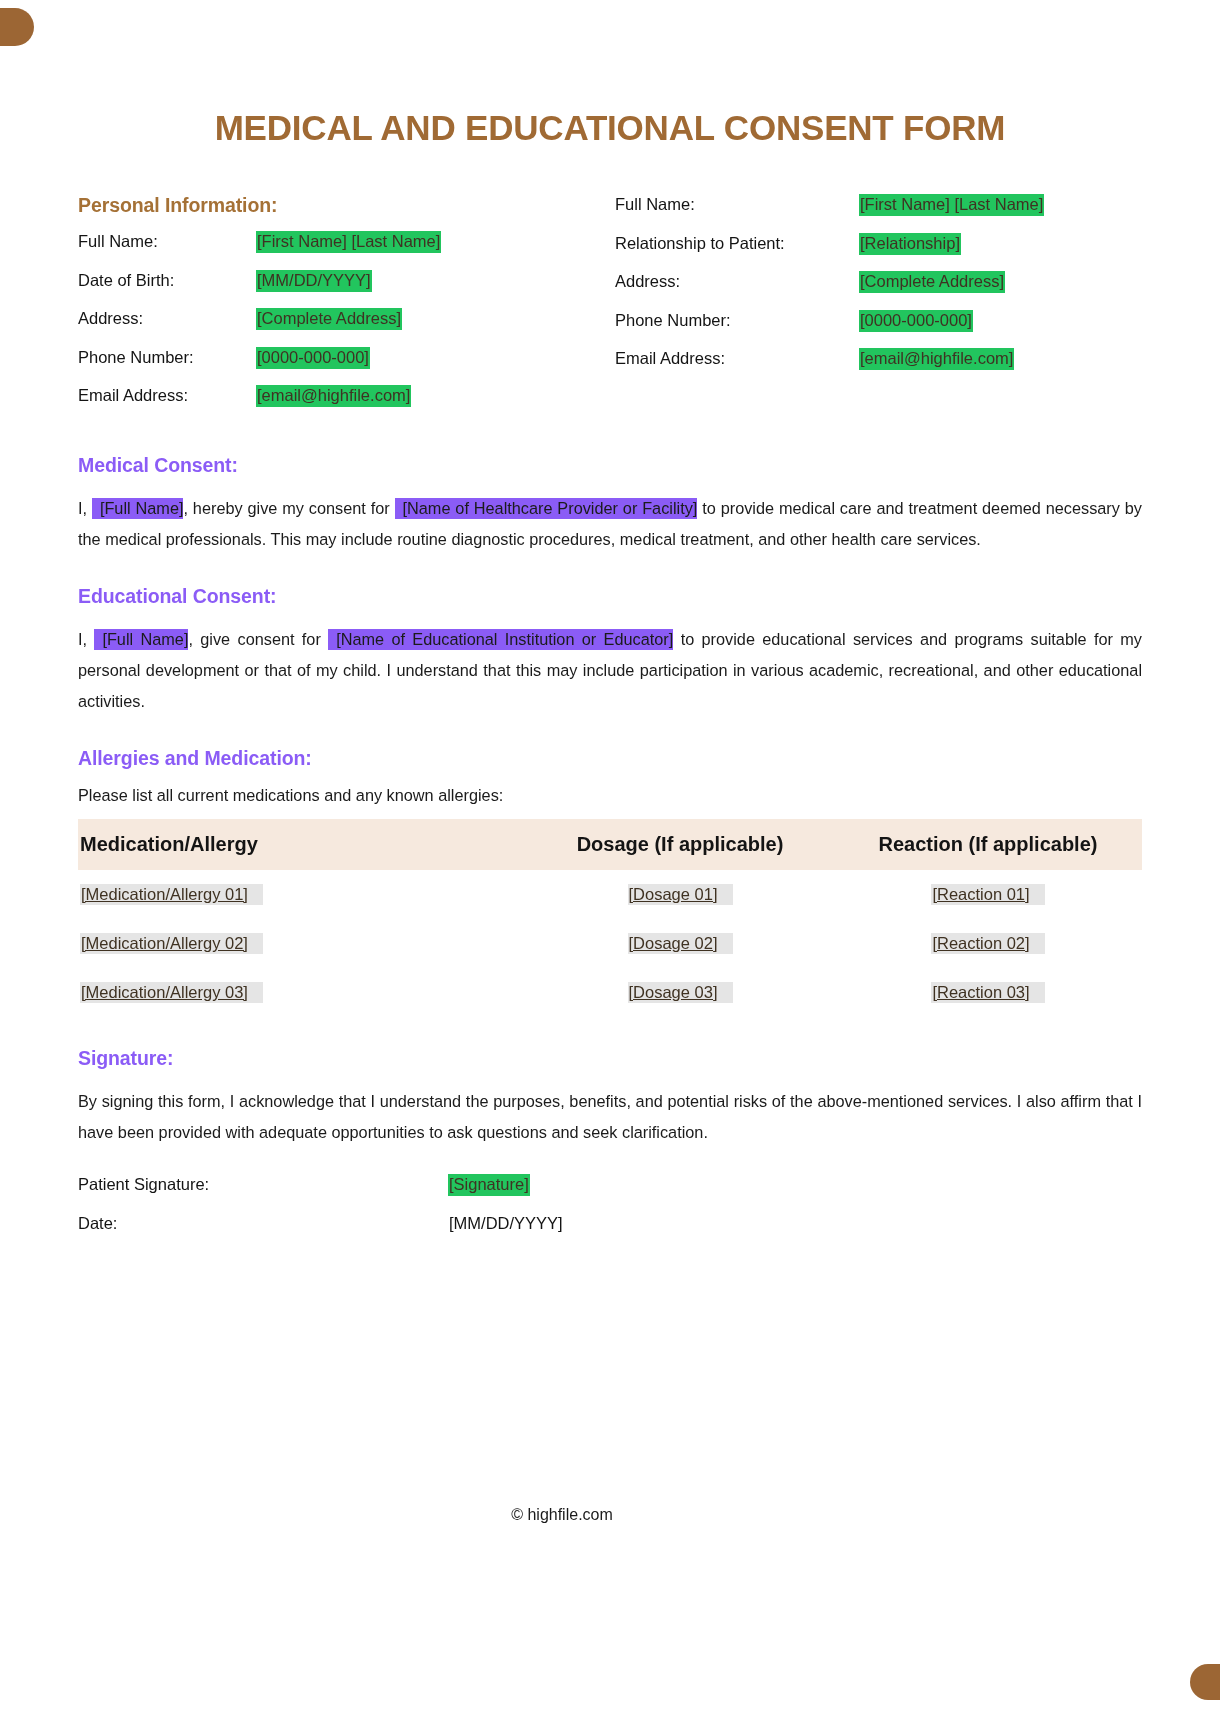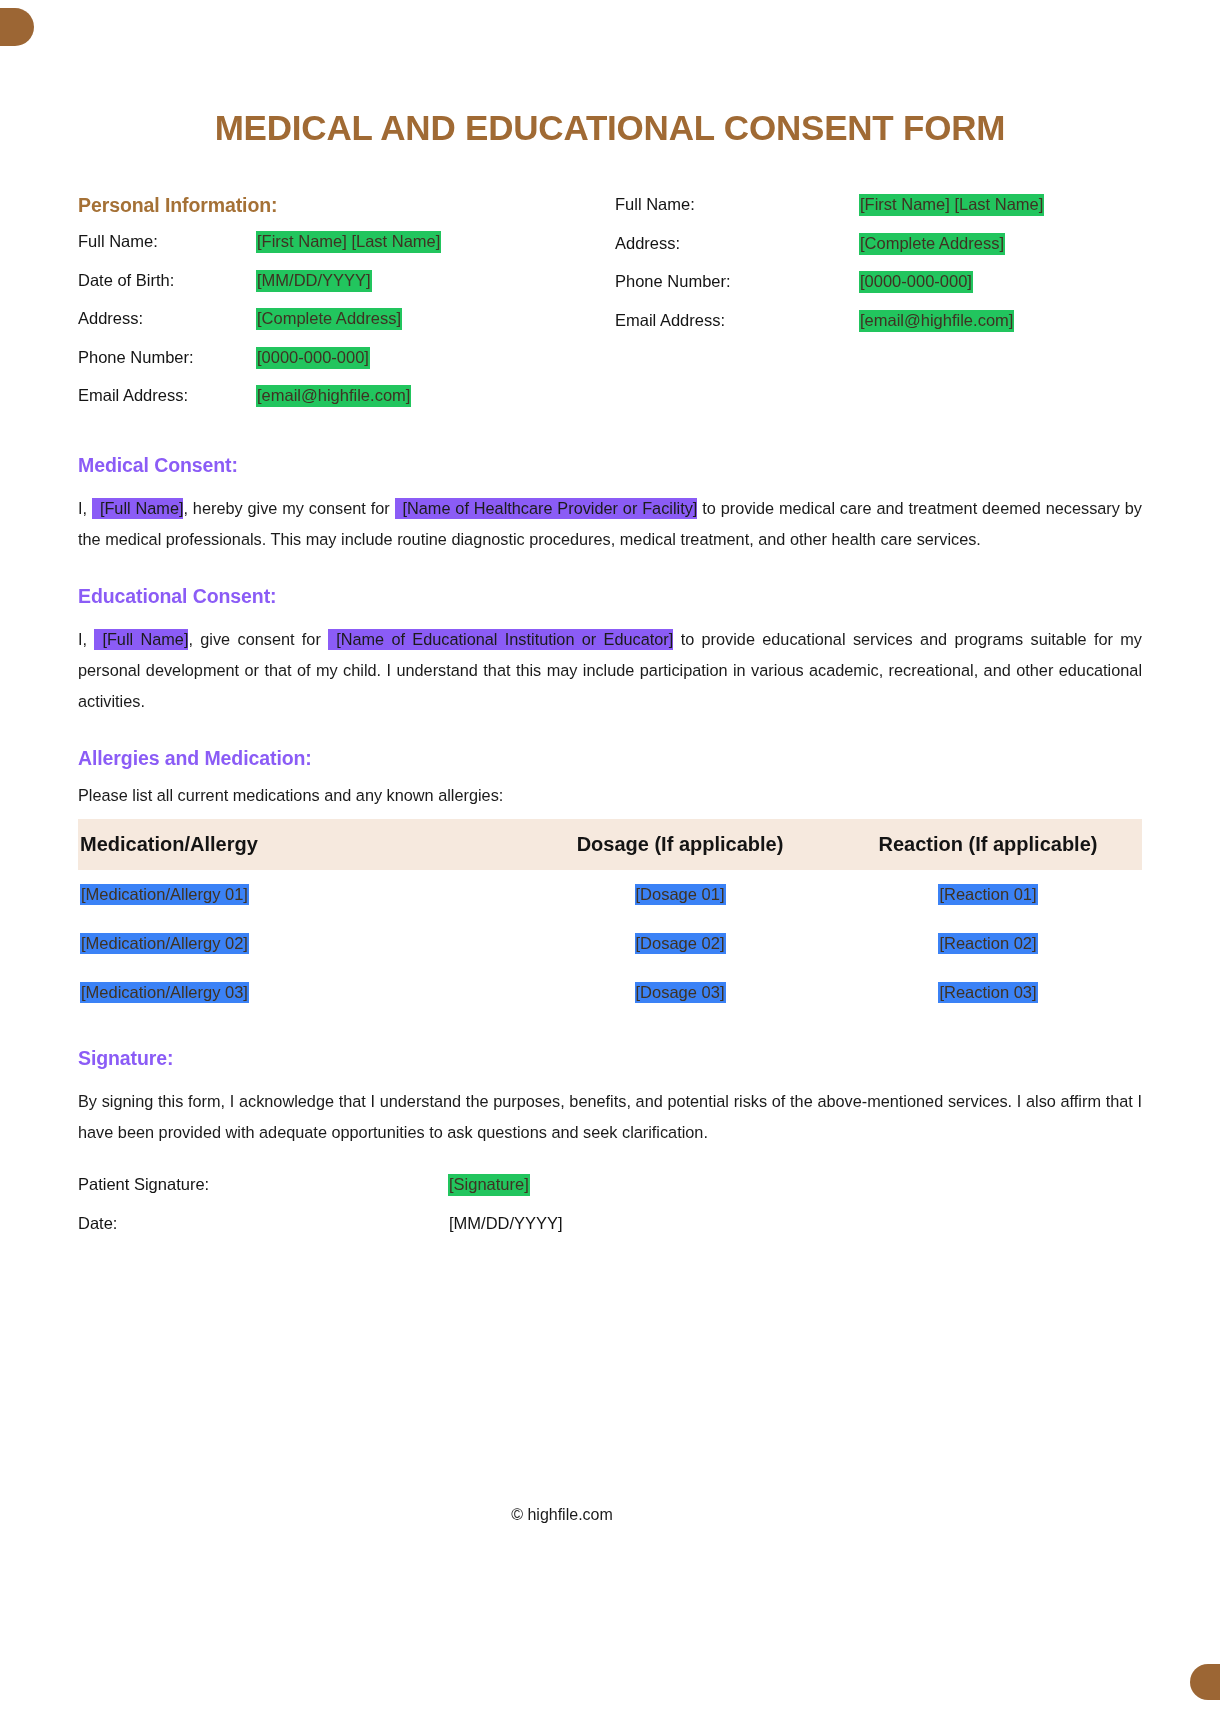--- a/index.html
+++ b/index.html
@@ -156,23 +156,24 @@
     padding: 15px 0 15px 0;
     font-size: 16.5px;
     color: #3F3222;
     text-align: center;
   }
   table.allergy-table tbody td.col-med {
     text-align: left;
     padding-left: 2px;
   }
   table.allergy-table tbody td span.cell-val {
-    background: #3b82f6;
-    padding: 1px 1px 2px 1px;
+    background: #e5e5e5;
+    padding: 1px 15px 2px 1px;
     white-space: nowrap;
+    text-decoration: underline;
   }
 
   
   .sign-rows {
     margin-top: 26px;
   }
   .sign-row {
     display: flex;
     align-items: baseline;
     margin-bottom: 17px;
@@ -233,20 +234,24 @@
       </div>
     </div>
 
     <div class="info-col right">
 
       <div class="field-row">
         <span class="field-label">Full Name:</span>
         <span class="field-value">[First Name] [Last Name]</span>
       </div>
 
+      <div class="field-row">
+        <span class="field-label">Relationship to Patient:</span>
+        <span class="field-value">[Relationship]</span>
+      </div>
 
       <div class="field-row">
         <span class="field-label">Address:</span>
         <span class="field-value">[Complete Address]</span>
       </div>
 
       <div class="field-row">
         <span class="field-label">Phone Number:</span>
         <span class="field-value">[0000-000-000]</span>
       </div>

